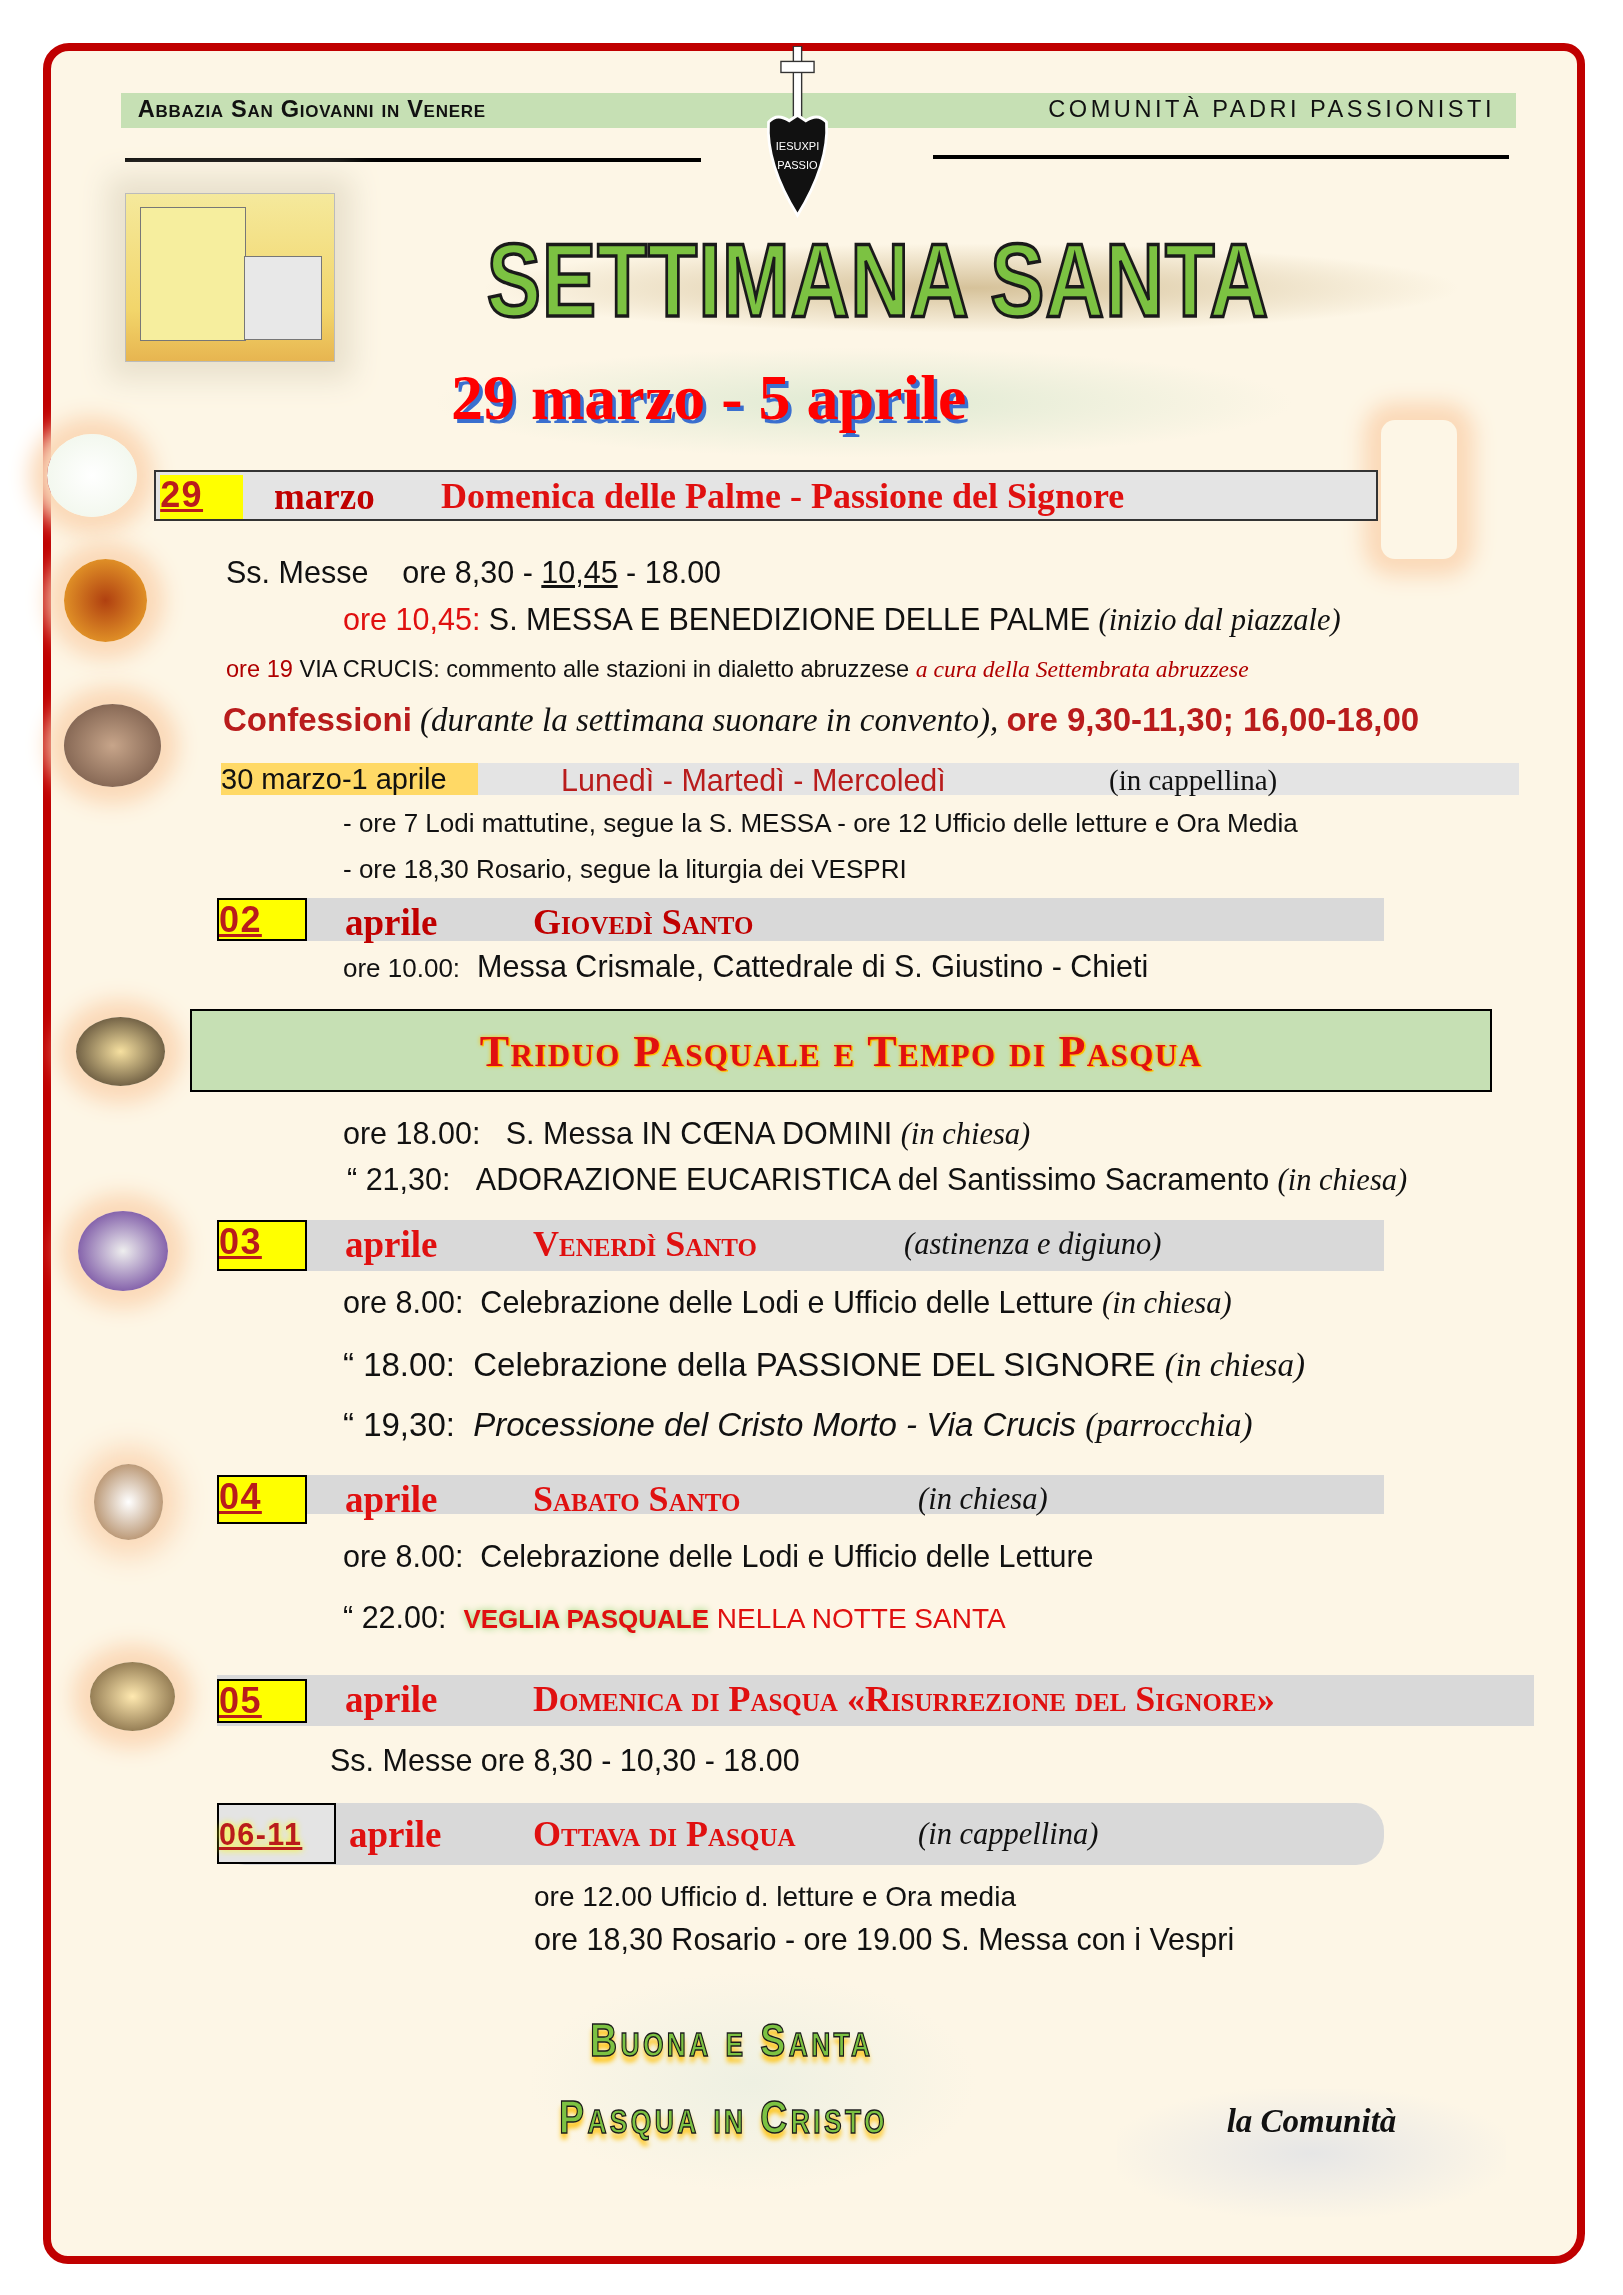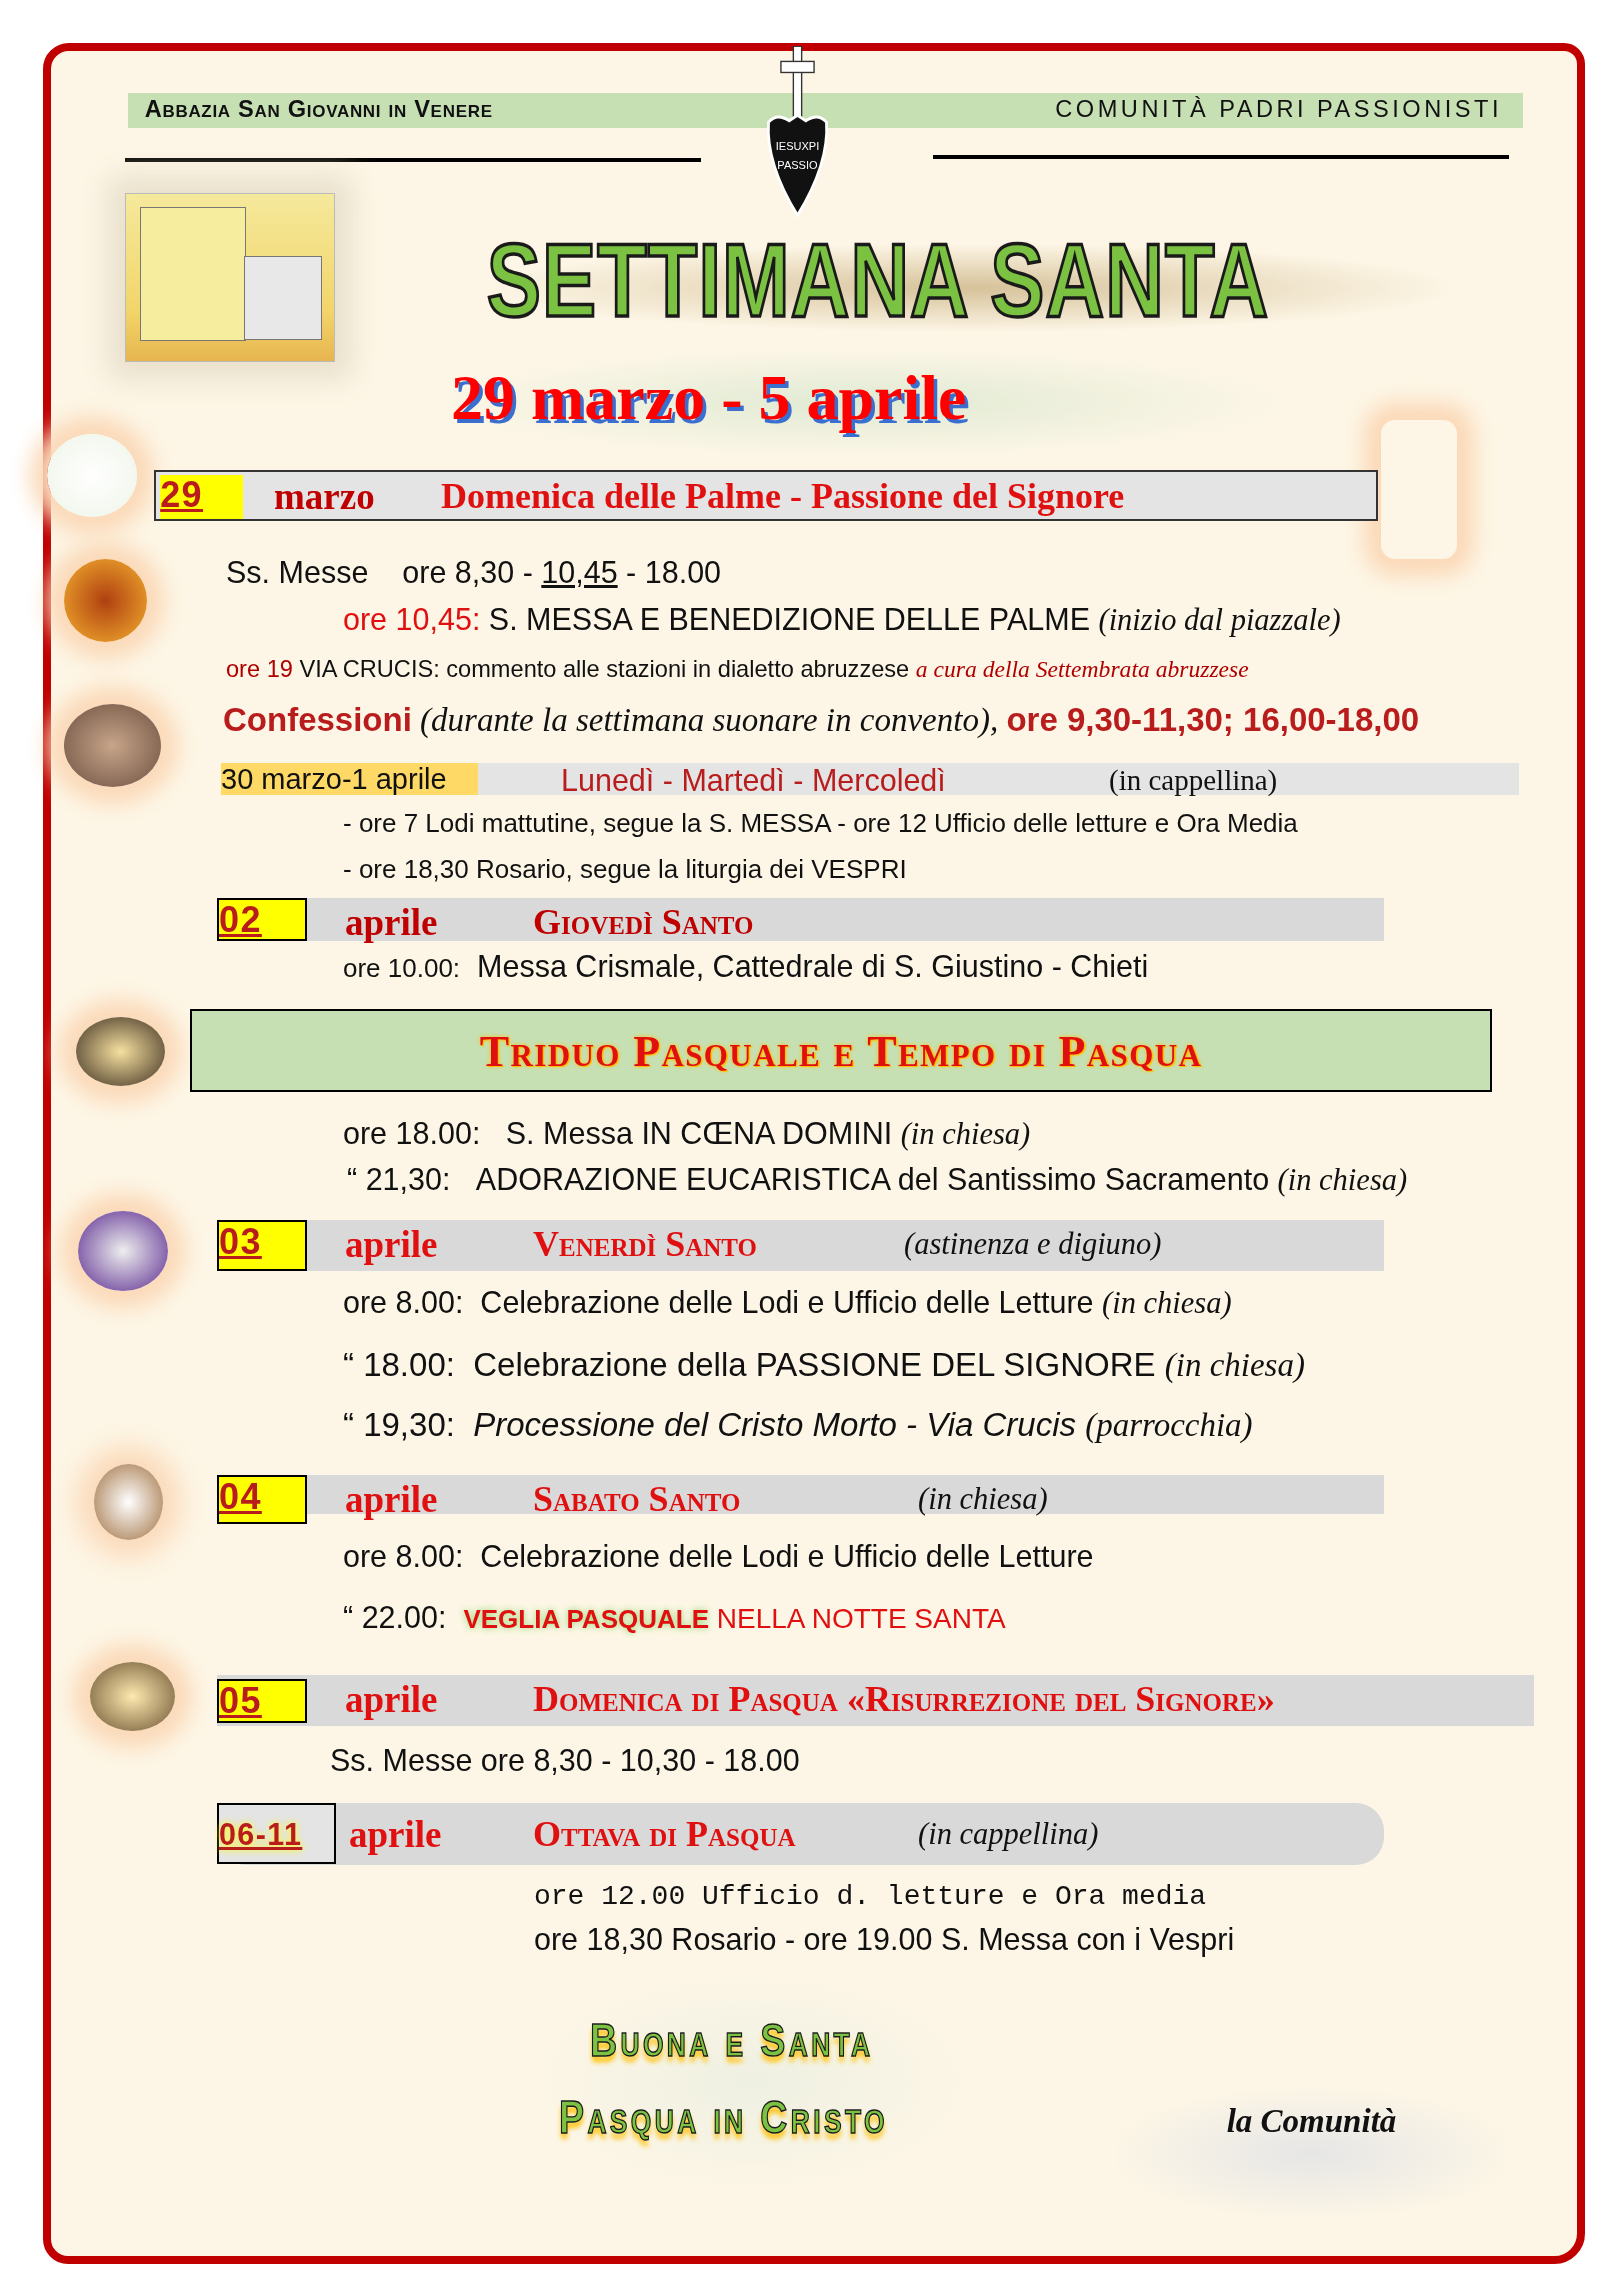--- a/index.html
+++ b/index.html
@@ -1,19 +1,19 @@
 <!DOCTYPE html>
 <html style="font-size:11px"><head>
 <meta charset="utf-8">
 <style>
   html,body{margin:0;padding:0;}
   body{width:1623px;height:2295px;background:#ffffff;position:relative;overflow:hidden;font-family:"DejaVu Sans",sans-serif;color:#111;}
   .parch{position:absolute;left:43px;top:43px;width:1542px;height:2221px;background:#fdf6e6;border:8.3px solid #c00000;border-radius:26px 21px 30.5px 25px;box-sizing:border-box;}
   .abs{position:absolute;}
-  .topbar{position:absolute;left:128px;top:93px;width:1395px;height:35px;background:#c6e0b4;}
+  .topbar{position:absolute;left:121px;top:93px;width:1395px;height:35px;background:#c6e0b4;}
   .topbar .l{position:absolute;left:16.7px;top:2.8px;font:bold 23.6px "Liberation Sans",sans-serif;letter-spacing:0.7px;font-variant:small-caps;}
   .topbar .r{position:absolute;right:21px;top:2.8px;font:23.6px "Liberation Sans",sans-serif;letter-spacing:3.5px;}
   .hrule{position:absolute;height:4.2px;background:#000;}
   .emblem{position:absolute;left:763px;top:46px;width:69px;height:173px;}
   .church{position:absolute;left:125px;top:193px;width:208px;height:167px;background:linear-gradient(#f5e99c,#f2d56a 70%,#e7b550);box-shadow:0 0 28px 17.3px #e8e0cc;border:0.7px solid #bbb;}
   .church .tower{position:absolute;left:14px;top:12.5px;width:104px;height:132px;background:#f6ee9e;border:1.4px solid #777;}
   .church .side{position:absolute;left:118px;top:62px;width:76px;height:82px;background:#e8e8e8;border:1.4px solid #777;}
   .title{position:absolute;left:472px;top:221px;width:1041px;text-align:center;font:bold 104px "Liberation Sans Narrow","Liberation Sans",sans-serif;letter-spacing:1.4px;color:#7cc242;-webkit-text-stroke:3.5px #1a1a1a;transform:scaleX(0.78);transform-origin:left;white-space:nowrap;}
   .titlebg{position:absolute;left:479px;top:243px;width:985px;height:90px;background:radial-gradient(ellipse,#d6c29a 0%,rgba(253,246,230,0) 70%);}
   .subtitle{position:absolute;left:451px;top:361px;font:bold 64px "Liberation Serif",serif;color:#ff0000;text-shadow:3.5px 3.5px 0 #3a6fcf;white-space:nowrap;}
@@ -126,21 +126,21 @@
   <span class="dayname" style="left:316px;">Domenica di Pasqua «Risurrezione del Signore»</span>
 </div>
 <div class="txt" style="left:330px;top:1743px;">Ss. Messe ore 8,30 - 10,30 - 18.00</div>
 
 <div class="dayhdr" style="left:217px;top:1803px;width:1167px;height:62px;border-radius:28px;">
   <div class="daynum" style="width:119px;height:61px;background:#e4e4e4;font-size:30.5px;line-height:58px;text-shadow:0 0 7px #ffff00;">06-11</div>
   <span class="daymon" style="left:132px;top:9.7px;">aprile</span>
   <span class="dayname" style="left:316px;top:9.7px;">Ottava di Pasqua</span>
   <span class="daynote" style="left:701px;top:14px;">(in cappellina)</span>
 </div>
-<div class="txt" style="left:534px;top:1881px;font-size:28px;font-family:Liberation Mono, monospace;"><span>ore 12.00</span><span>  Ufficio d. letture e Ora media</span></div>
+<div class="txt" style="left:534px;top:1881px;font-size:28px;"><span>ore 12.00</span><span>  Ufficio d. letture e Ora media</span></div>
 <div class="txt" style="left:534px;top:1922px;font-size:30.5px;"><span>ore 18,30</span><span>  Rosario - ore 19.00 S. Messa con i Vespri</span></div>
 
 <div class="abs" style="left:527px;top:1971px;width:451px;height:222px;background:radial-gradient(ellipse,#eef0e2 0%,rgba(253,246,230,0) 70%);"></div>
 <div class="greet" style="left:590px;top:2012px;">Buona e Santa</div>
 <div class="greet" style="left:559px;top:2089px;">Pasqua in Cristo</div>
 <div class="sign">
   <div>la Comunità</div>
 </div>
 
 

